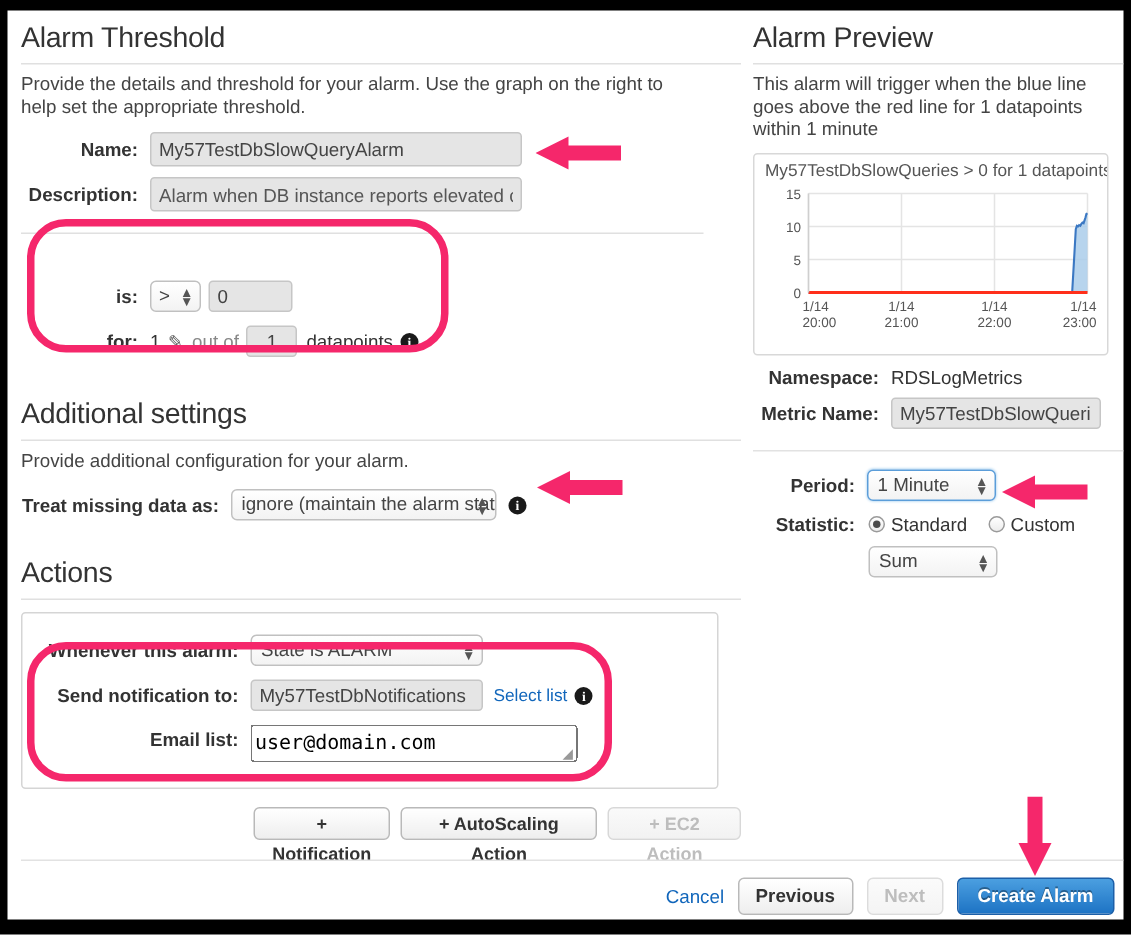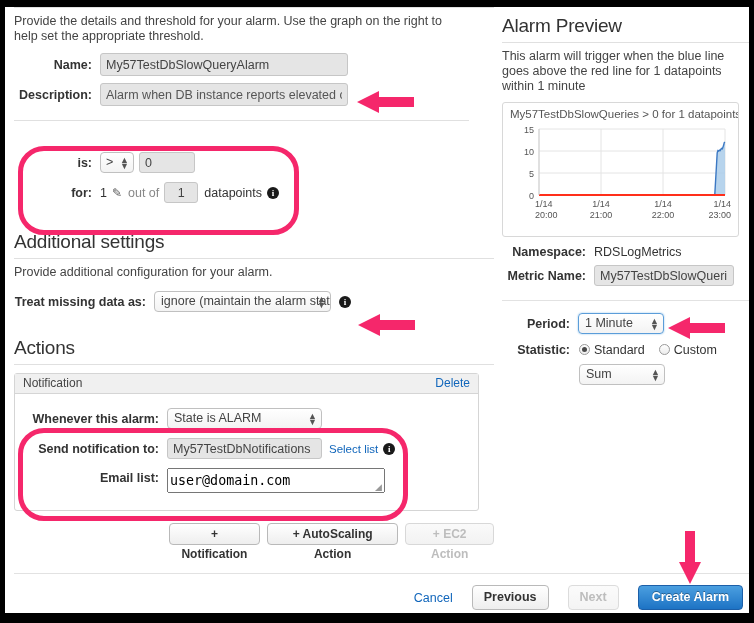--- a/index.html
+++ b/index.html
@@ -105,21 +105,21 @@
     height:22px; line-height:20px; padding:0 9px; cursor:pointer;
     font-family:"Liberation Sans", sans-serif;
   }
   .gbtn.disabled { color:#bdbdbd; border-color:#d8d8d8;
     background:linear-gradient(#fafafa,#f2f2f2); cursor:default; }
 
   
   #footer-rule { position:absolute; left:9px; top:566px; width:735px; border-top:1px solid #e2e2e2; }
   #footer {
     position:absolute; right:6px; top:578px;
-    display:flex; align-items:center; gap:19px;
+    display:flex; align-items:center; gap:9px;
   }
   #footer .cancel { color:#1166bb; font-size:12.5px; cursor:pointer; }
   .bigbtn {
     border:1px solid #b9b9b9; border-radius:4px;
     background:linear-gradient(#ffffff,#eeeeee);
     font-size:12.5px; font-weight:bold; color:#333;
     height:25px; line-height:23px; padding:0 11px; cursor:pointer;
     font-family:"Liberation Sans", sans-serif;
   }
   .bigbtn.disabled { color:#bdbdbd; border-color:#dcdcdc;
@@ -157,20 +157,21 @@
     width:5px; height:5px; border-radius:50%; background:#4a4a4a;
   }
 </style>
 </head>
 <body>
 
 <div id="screen">
 
   <div id="left-col">
 
+    <h2 class="section">Alarm Threshold</h2>
     <div class="rule"></div>
     <div class="blurb" style="width:455px">Provide the details and threshold for your alarm. Use the graph on the right to help set the appropriate threshold.</div>
 
     <div class="row" id="name-row">
       <div class="lbl">Name:</div>
       <input class="txt" style="width: 248px; margin-left: 8px; height: 23px; line-height: 21px;" value="My57TestDbSlowQueryAlarm">
     </div>
 
     <div class="row" id="desc-row" style="margin-top:7px">
       <div class="lbl">Description:</div>
@@ -217,24 +218,20 @@
             <b>▼</b>
           </span>
       </div>
       <span class="info-i" style="margin-left:8px">i</span>
     </div>
 
     <h2 class="section" style="margin-top:17px">Actions</h2>
     <div class="rule"></div>
 
     <div id="notif-panel" style="width:465px">
-      <div id="notif-head">
-        <span>Notification</span>
-        <span class="del">Delete</span>
-      </div>
       <div id="notif-body">
 
         <div class="row" style="margin-top:4px">
           <div class="lbl">Whenever this alarm:</div>
           <div class="sel" style="margin-left:8px;width:155px">
             <span>State is ALARM</span>
             <span class="arrows">
                 <b>▲</b>
                 <b>▼</b>
               </span>

